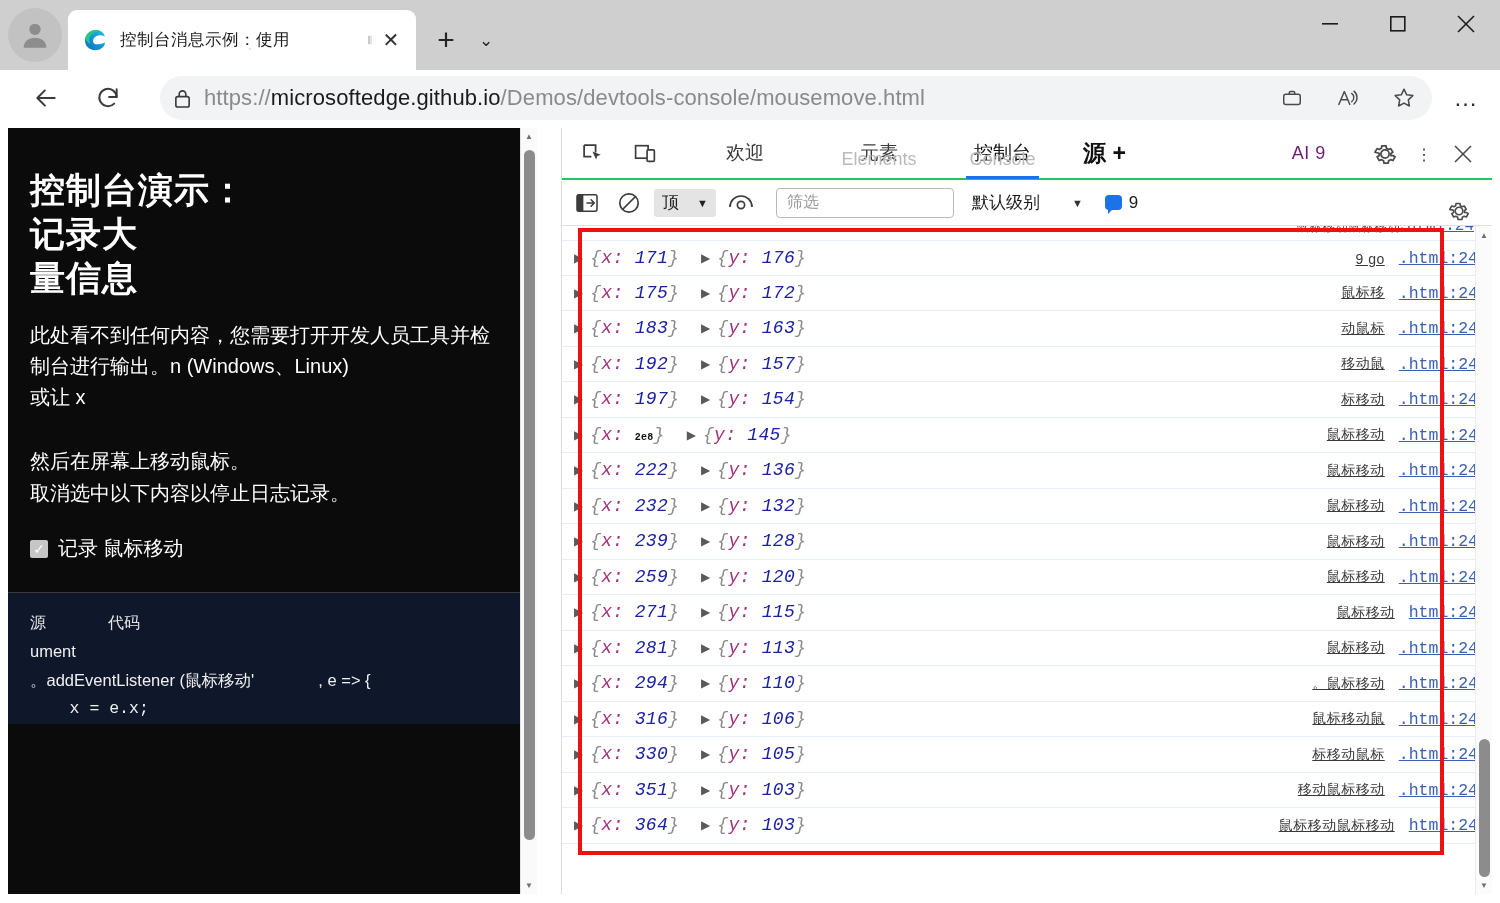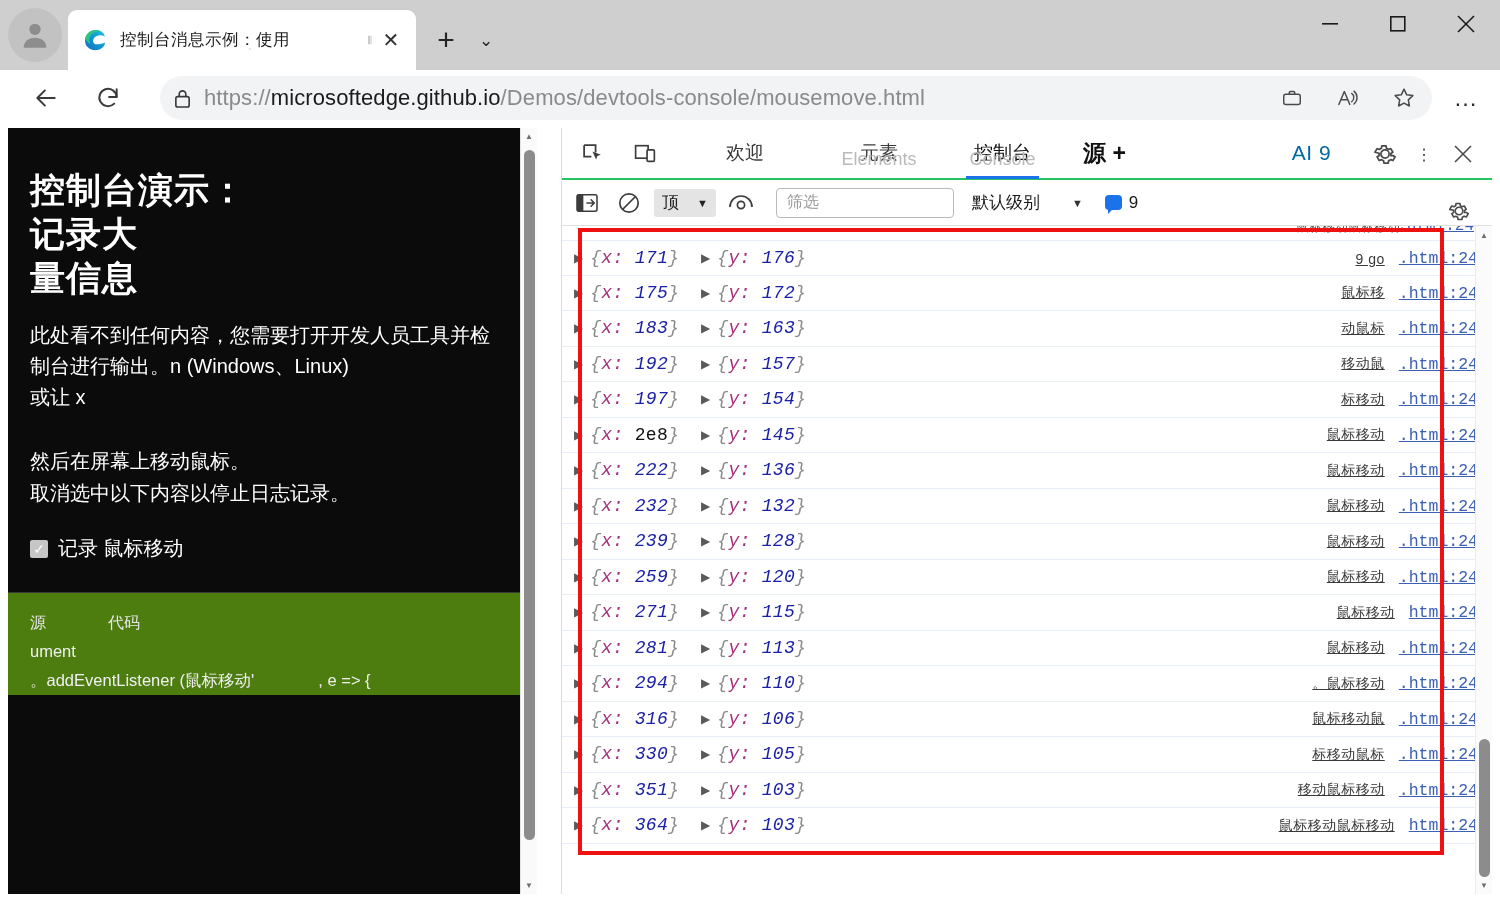--- a/index.html
+++ b/index.html
@@ -113,21 +113,21 @@
   .kbd.wide { min-width:96px; text-align:left; font-family:"Liberation Sans",sans-serif; font-size:18px; }
   #page-para2 { margin-top:32px; font-size:20px; line-height:1.6; white-space:pre-line; }
   #page-check { margin-top:26px; display:flex; align-items:center; font-size:20px; }
   #page-check .box {
     width:18px; height:18px; background:#c6c6c6; border-radius:2px;
     margin-right:10px; display:flex; align-items:center; justify-content:center;
     color:#fff; font-size:14px; line-height:1;
   }
   #code-block {
     margin:30px -22px 0 -22px; border-top:1px solid #3a3a3a;
-    background:#4d7c0f; padding:16px 22px 0 22px;
+    background:#0f172a; padding:16px 22px 0 22px;
     font-family:"Liberation Mono", monospace; font-size:16.5px; line-height:1.75;
     color:#f0f0f0;
   }
   #code-head { color:#e6e6e6; font-family:"Liberation Sans",sans-serif; font-size:16px; }
   #code-head span:nth-child(2){ margin-left:62px; }
   .code-line { white-space:pre; }
   .code-line.sans { font-family:"Liberation Sans",sans-serif; }
 
   
   #page-sb {
@@ -161,21 +161,21 @@
   .dt-tab .ghost {
     position:absolute; left:50%; transform:translateX(-50%); top:22px;
     font-size:18px; color:#b9b9b9; white-space:nowrap; pointer-events:none;
   }
   .dt-tab.active { color:#111; }
   .dt-tab.active::after {
     content:""; position:absolute; left:6px; right:6px; bottom:0;
     height:3px; background:#1a73e8;
   }
   .dt-tab.bold { font-size:23px; font-weight:700; color:#111; }
-  #dt-ai { font-size:21px; color:#0369a1; letter-spacing:.5px;text-align:right; }
+  #dt-ai { font-size:18px; color:#701a75; letter-spacing:.5px;text-align:right; }
   #dt-right { position:absolute; right:6px; top:0; height:52px; display:flex; align-items:center; }
 
   #dt-toolbar {
     position:relative; height:46px; border-bottom:1px solid #e0e0e0;
     display:flex; align-items:center; padding:0 4px; background:#fff;
   }
   #ctx-select {
     height:28px; background:#e4e4e4; border-radius:3px; display:flex;
     align-items:center; padding:0 8px; font-size:17px; color:#222; margin:0 4px;
   }
@@ -220,21 +220,21 @@
   }
   .log-row:first-child { border-top:1px solid #e8eef7; }
   .tri { color:#5a5a5a; font-size:12px; margin-right:7px; }
   .obj {
     font-family:"Liberation Mono", monospace; font-size:18px; font-style:italic;
     white-space:pre; letter-spacing:.3px;
   }
   .obj .brace { color:#8b8b8b; }
   .obj .key { color:#a4307c; }
   .obj .val { color:#1b21a6; }
-  .obj.art .val { color:#111; font-style:normal; font-size:18px; }
+  .obj.art .val { color:#111; font-style:normal; font-size:10px;font-weight:bold; }
   .gapy { margin-left:22px; }
   .src-wrap {
     position:absolute; right:14px; top:0; height:35.5px;
     display:flex; align-items:center;
   }
   .src-cn {
     font-size:14px; color:#3a3a3a; text-decoration:underline;
     white-space:nowrap; letter-spacing:.5px;
   }
   .src-link {
@@ -379,20 +379,21 @@
         <span class="box">✓</span>
         <span>记录 鼠标移动</span>
       </div>
 
       <div id="code-block">
         <div id="code-head">
           <span>源</span><span>代码</span>
         </div>
         <div class="code-line sans">ument</div>
         <div class="code-line sans">。addEventListener (鼠标移动'              , e =&gt; {</div>
+        <div class="code-line">    x = e.x;</div>
       </div>
     </div>
 
     <div id="page-sb">
       <div class="arrow">▲</div>
       <div class="thumb"></div>
       <div class="arrow" style="position:absolute;bottom:0;left:0;right:0;">▼</div>
     </div>
   </div>
 

